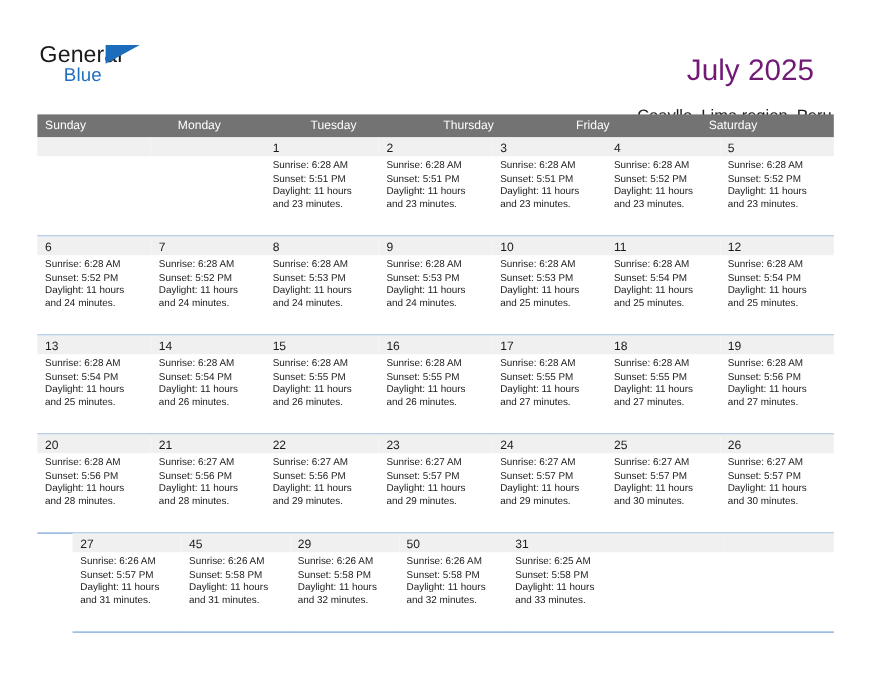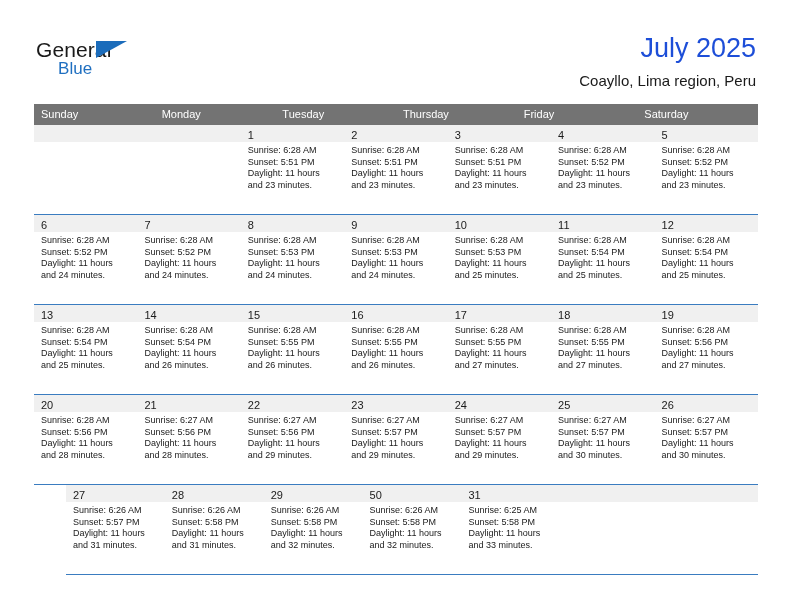--- a/index.html
+++ b/index.html
@@ -65,23 +65,23 @@
 
   .title-block {
     position: absolute;
     right: 36px;
     top: 32px;
     text-align: right;
   }
   .cal-title {
     font-size: 27px;
     line-height: 32px;
-    color: #1d4ed8;
+    color: #701a75;
     font-weight: normal;
-    margin: 0;
+    margin: 16px;
   }
   .cal-subtitle {
     font-size: 15px;
     line-height: 20px;
     color: #1a1a1a;
     margin-top: 7px;
   }
 
   
   .calendar {
@@ -420,21 +420,21 @@
           <div class="day">
             <div class="day-num-strip"><span class="day-num">27</span></div>
             <div class="day-info">
               <div>Sunrise: 6:26 AM</div>
               <div>Sunset: 5:57 PM</div>
               <div>Daylight: 11 hours</div>
               <div>and 31 minutes.</div>
             </div>
           </div>
           <div class="day">
-            <div class="day-num-strip"><span class="day-num">28</span></div>
+            <div class="day-num-strip"><span class="day-num">45</span></div>
             <div class="day-info">
               <div>Sunrise: 6:26 AM</div>
               <div>Sunset: 5:58 PM</div>
               <div>Daylight: 11 hours</div>
               <div>and 31 minutes.</div>
             </div>
           </div>
           <div class="day">
             <div class="day-num-strip"><span class="day-num">29</span></div>
             <div class="day-info">

